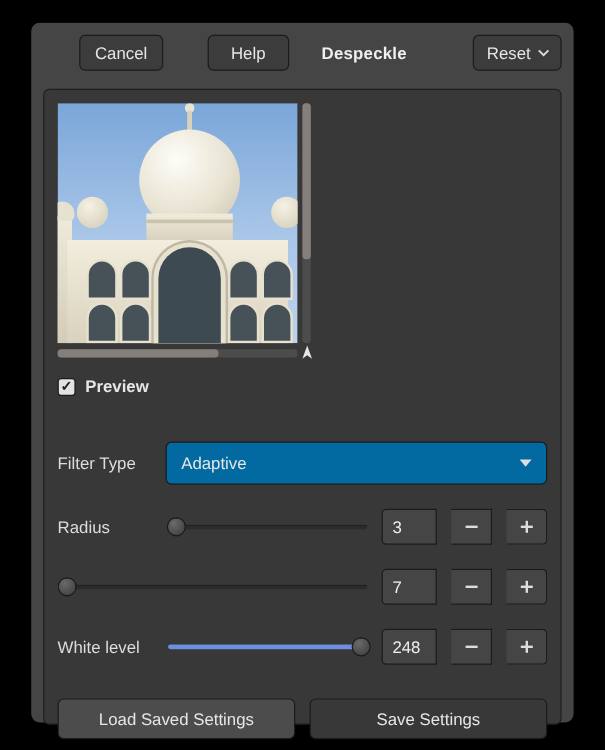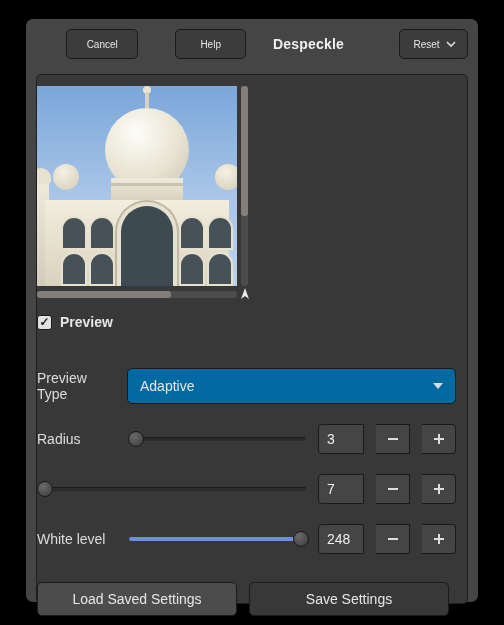--- a/index.html
+++ b/index.html
@@ -27,21 +27,21 @@
     gap: 7px;
     align-items: center;
     height: 32px;
   }
   .btn {
     height: 30px;
     border: 1px solid #1b1b1b;
     background: #3c3c3c;
     color: #e6e6e6;
     border-radius: 5px;
-    font-size: 10px;
+    font-size: 14px;
     display: inline-flex;
     align-items: center;
     justify-content: center;
     cursor: pointer;
     margin-left: 30px;
   }
   .btn-cancel { width: 80px; }
   .btn-help   { width: 78px; }
   .title-label {
     flex: 0 0 auto;
@@ -67,21 +67,21 @@
     display:inline-block;
   }
   .chev-down svg { display:block; }
 
   
   .content {
     margin-top: 14px;
     background: #383838;
     border: 1px solid #1f1f1f;
     border-radius: 5px;
-    padding: 11px 11px 11px 0;
+    padding: 11px 11px 11px 11px;
     height: 530px;
   }
 
   
   .preview-wrap {
     position: relative;
     width: 210px;
     height: 220px;
   }
   .preview-img {
@@ -240,21 +240,21 @@
           </svg>
       </div>
     </div>
 
     <div class="checkrow">
       <span class="chk"></span>
       <label>Preview</label>
     </div>
 
     <div class="row" style="margin-top:38px;">
-      <div class="lab">Preview Type</div>
+      <div class="lab">Filter Type</div>
       <div class="select">
         <span>Adaptive</span>
         <span class="tri"></span>
       </div>
     </div>
 
     <div class="srow">
       <div class="lab">Radius</div>
       <div class="slider">
         <div class="track"></div>

